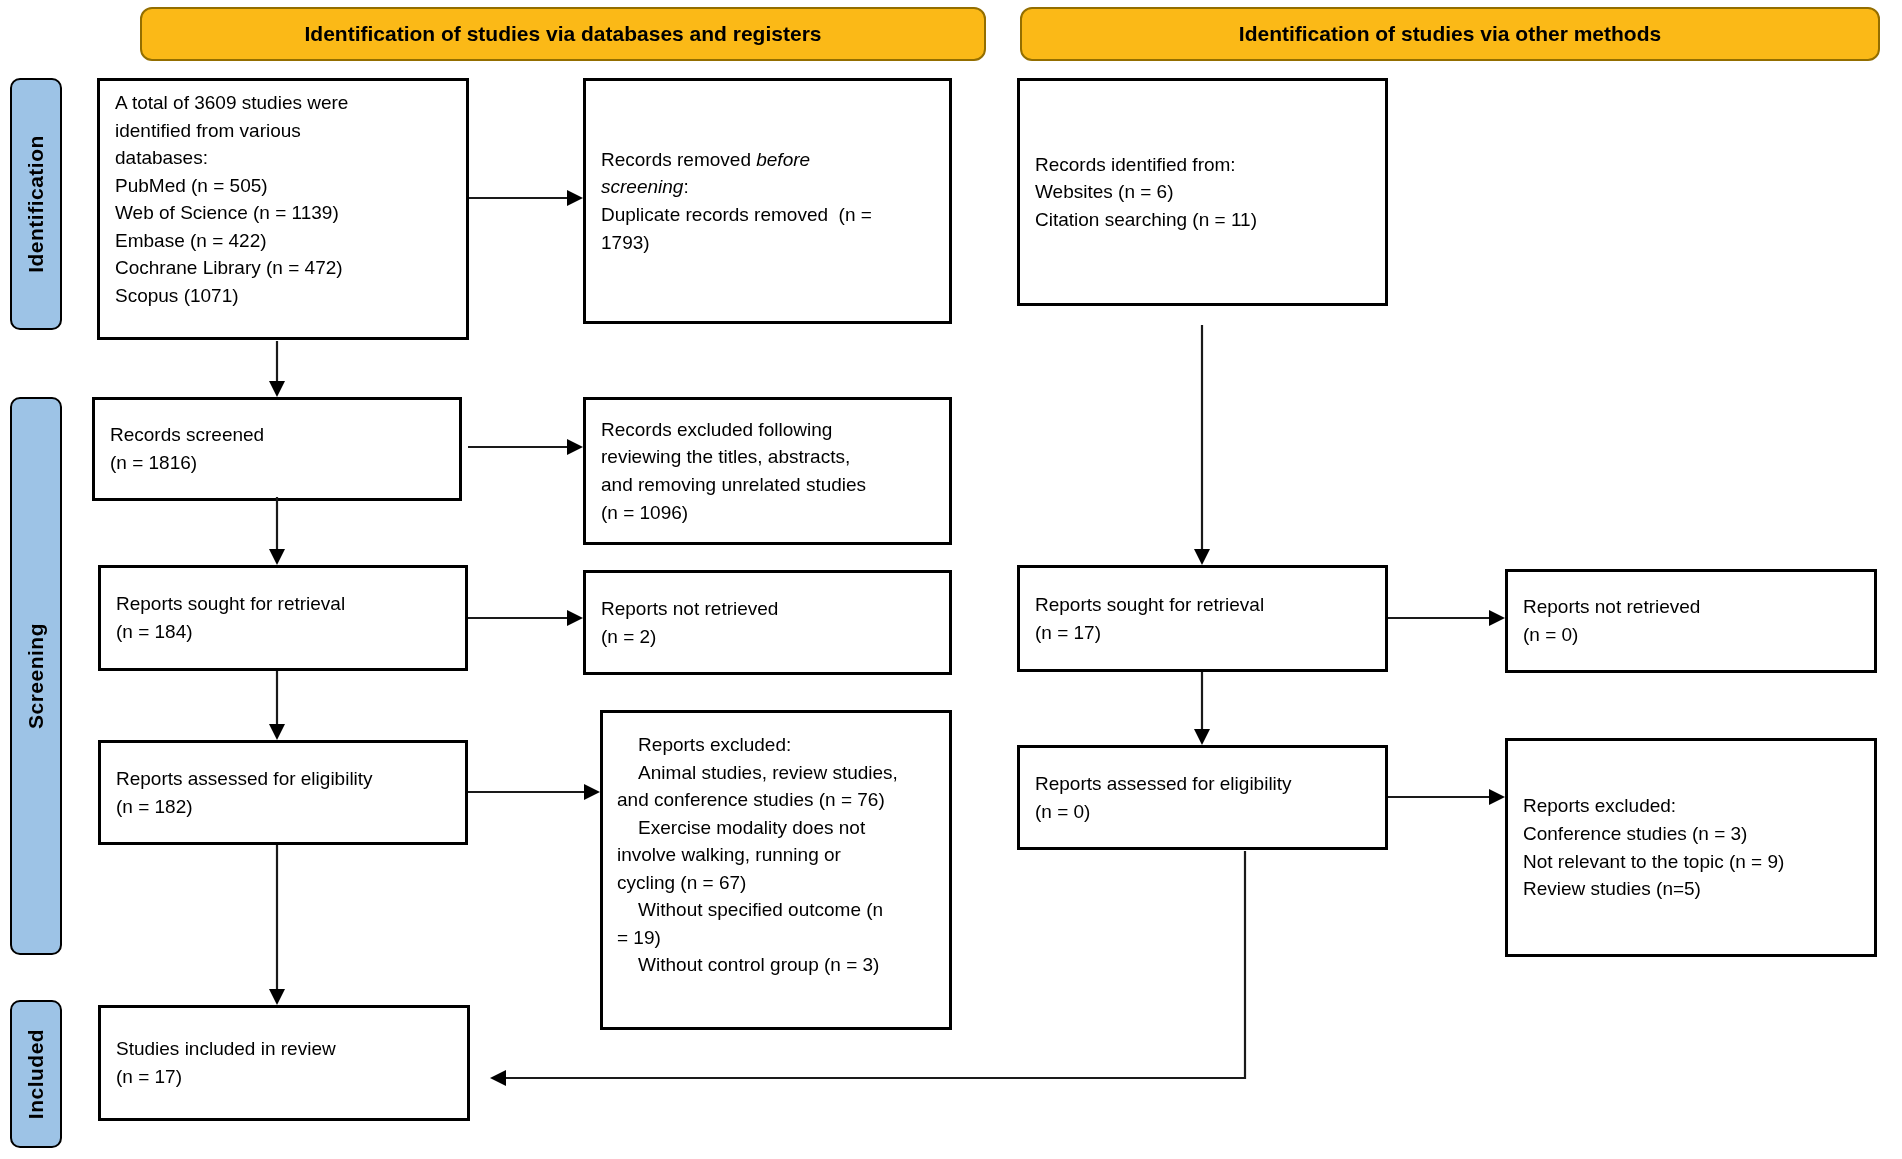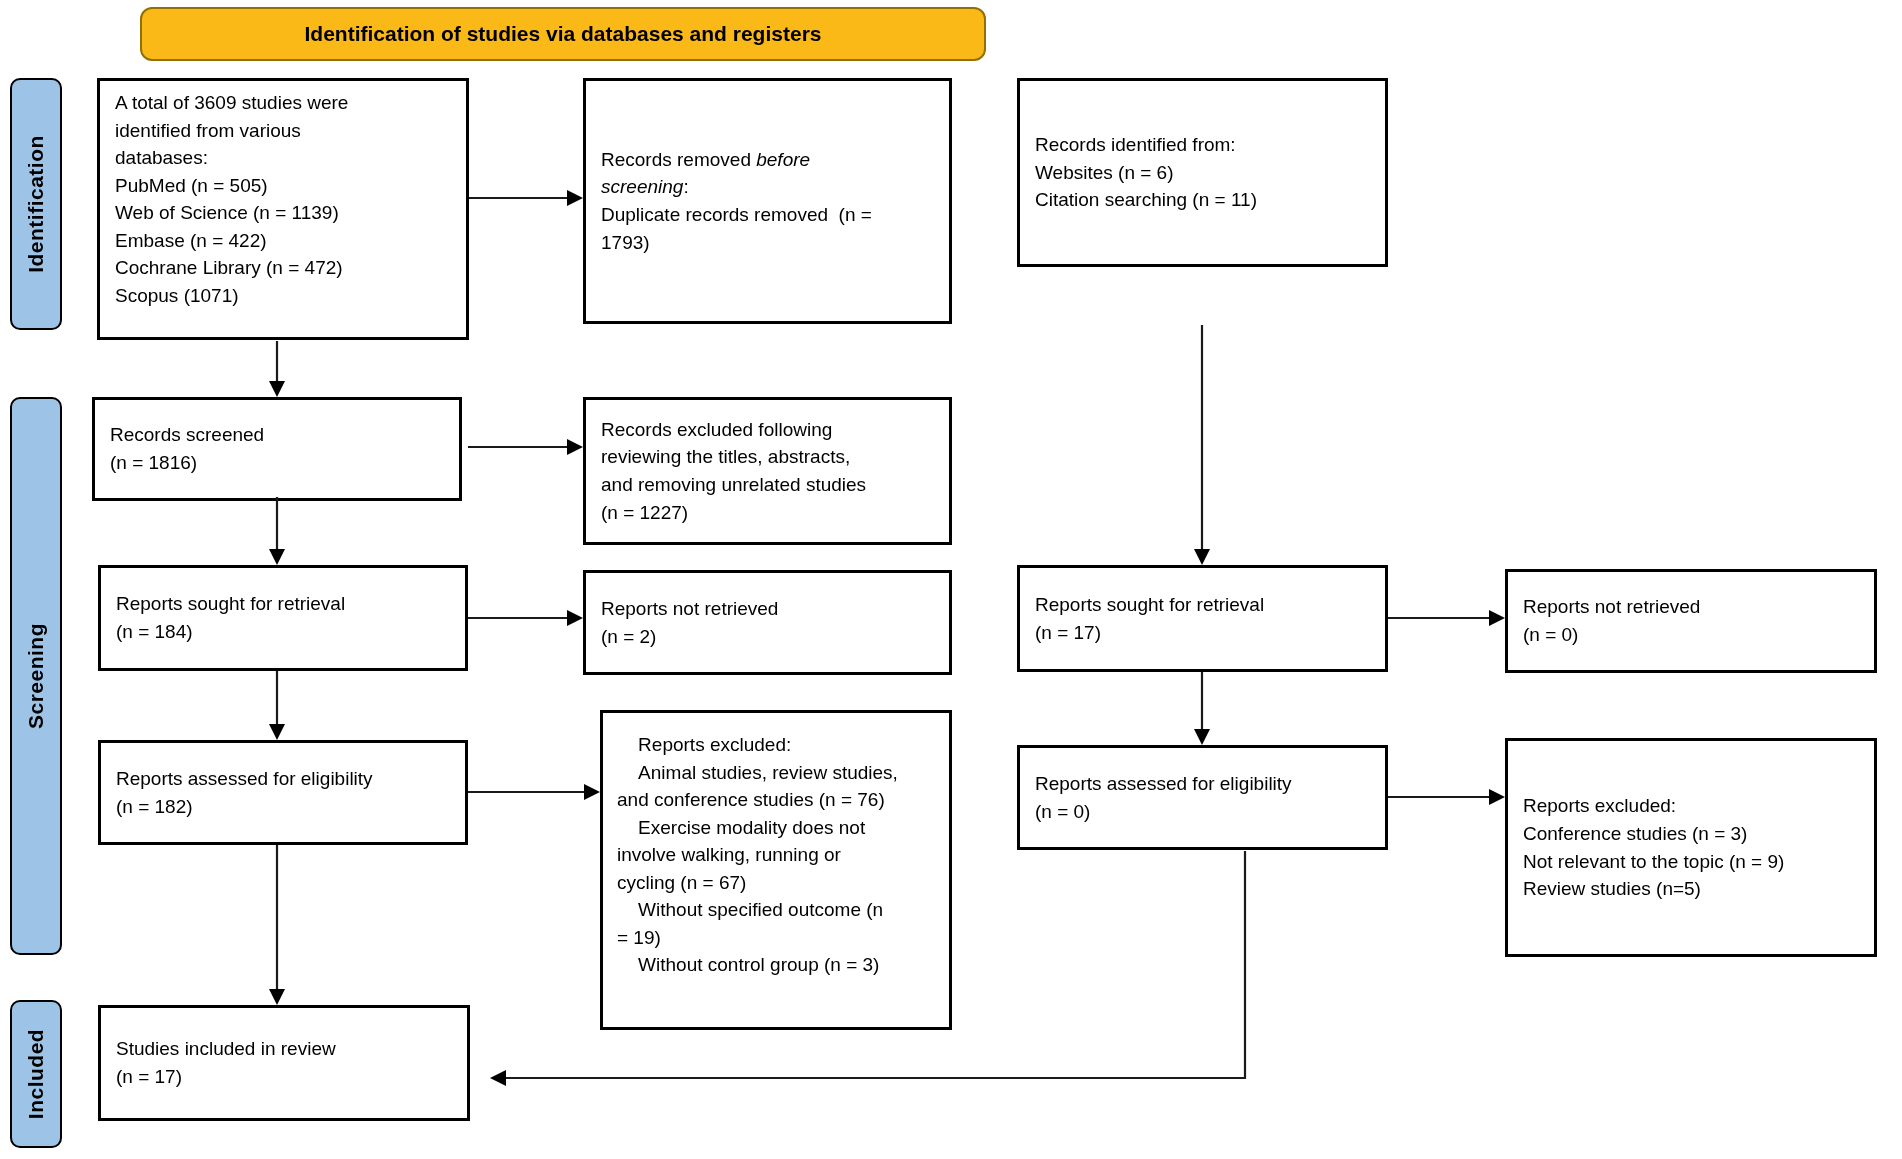--- a/index.html
+++ b/index.html
@@ -73,20 +73,23 @@
   svg.arrows polygon { fill: #000; stroke: none; }
 </style>
 </head>
 <body>
 
 <div class="canvas">
 
   <div class="hdr" style="left:102px; top:7px; width:846px; height:54px;margin-left:38px;">
     <span>Identification of studies via databases and registers</span>
   </div>
+  <div class="hdr" style="left:1020px; top:7px; width:860px; height:54px;">
+    <span>Identification of studies via other methods</span>
+  </div>
 
   <div class="stage" style="left:10px; top:78px; width:52px; height:252px;">
     <span>Identification</span>
   </div>
   <div class="stage" style="left:10px; top:397px; width:52px; height:558px;">
     <span>Screening</span>
   </div>
   <div class="stage" style="left:10px; top:1000px; width:52px; height:148px;">
     <span>Included</span>
   </div>
@@ -102,36 +105,36 @@
 Scopus (1071)</div>
   </div>
 
   <div class="box" style="left:583px; top:78px; width:369px; height:246px;">
     <div class="box-text"><span>Records removed </span><span class="italic">before
 screening</span><span>:
 Duplicate records removed&nbsp; (n =
 1793)</span></div>
   </div>
 
-  <div class="box" style="left:1017px; top:78px; width:371px; height:189px;align-items:center;">
+  <div class="box" style="left:1017px; top:78px; width:371px; height:228px;align-items:center;">
     <div class="box-text">Records identified from:
 Websites (n = 6)
 Citation searching (n = 11)</div>
   </div>
 
   <div class="box" style="left:92px; top:397px; width:370px; height:104px;">
     <div class="box-text">Records screened
 (n = 1816)</div>
   </div>
 
   <div class="box" style="left:583px; top:397px; width:369px; height:148px;">
     <div class="box-text">Records excluded following
 reviewing the titles, abstracts,
 and removing unrelated studies
-(n = 1227)</div>
+(n = 1096)</div>
   </div>
 
   <div class="box" style="left:98px; top:565px; width:370px; height:106px;">
     <div class="box-text">Reports sought for retrieval
 (n = 184)</div>
   </div>
 
   <div class="box" style="left:583px; top:570px; width:369px; height:105px;">
     <div class="box-text">Reports not retrieved
 (n = 2)</div>

